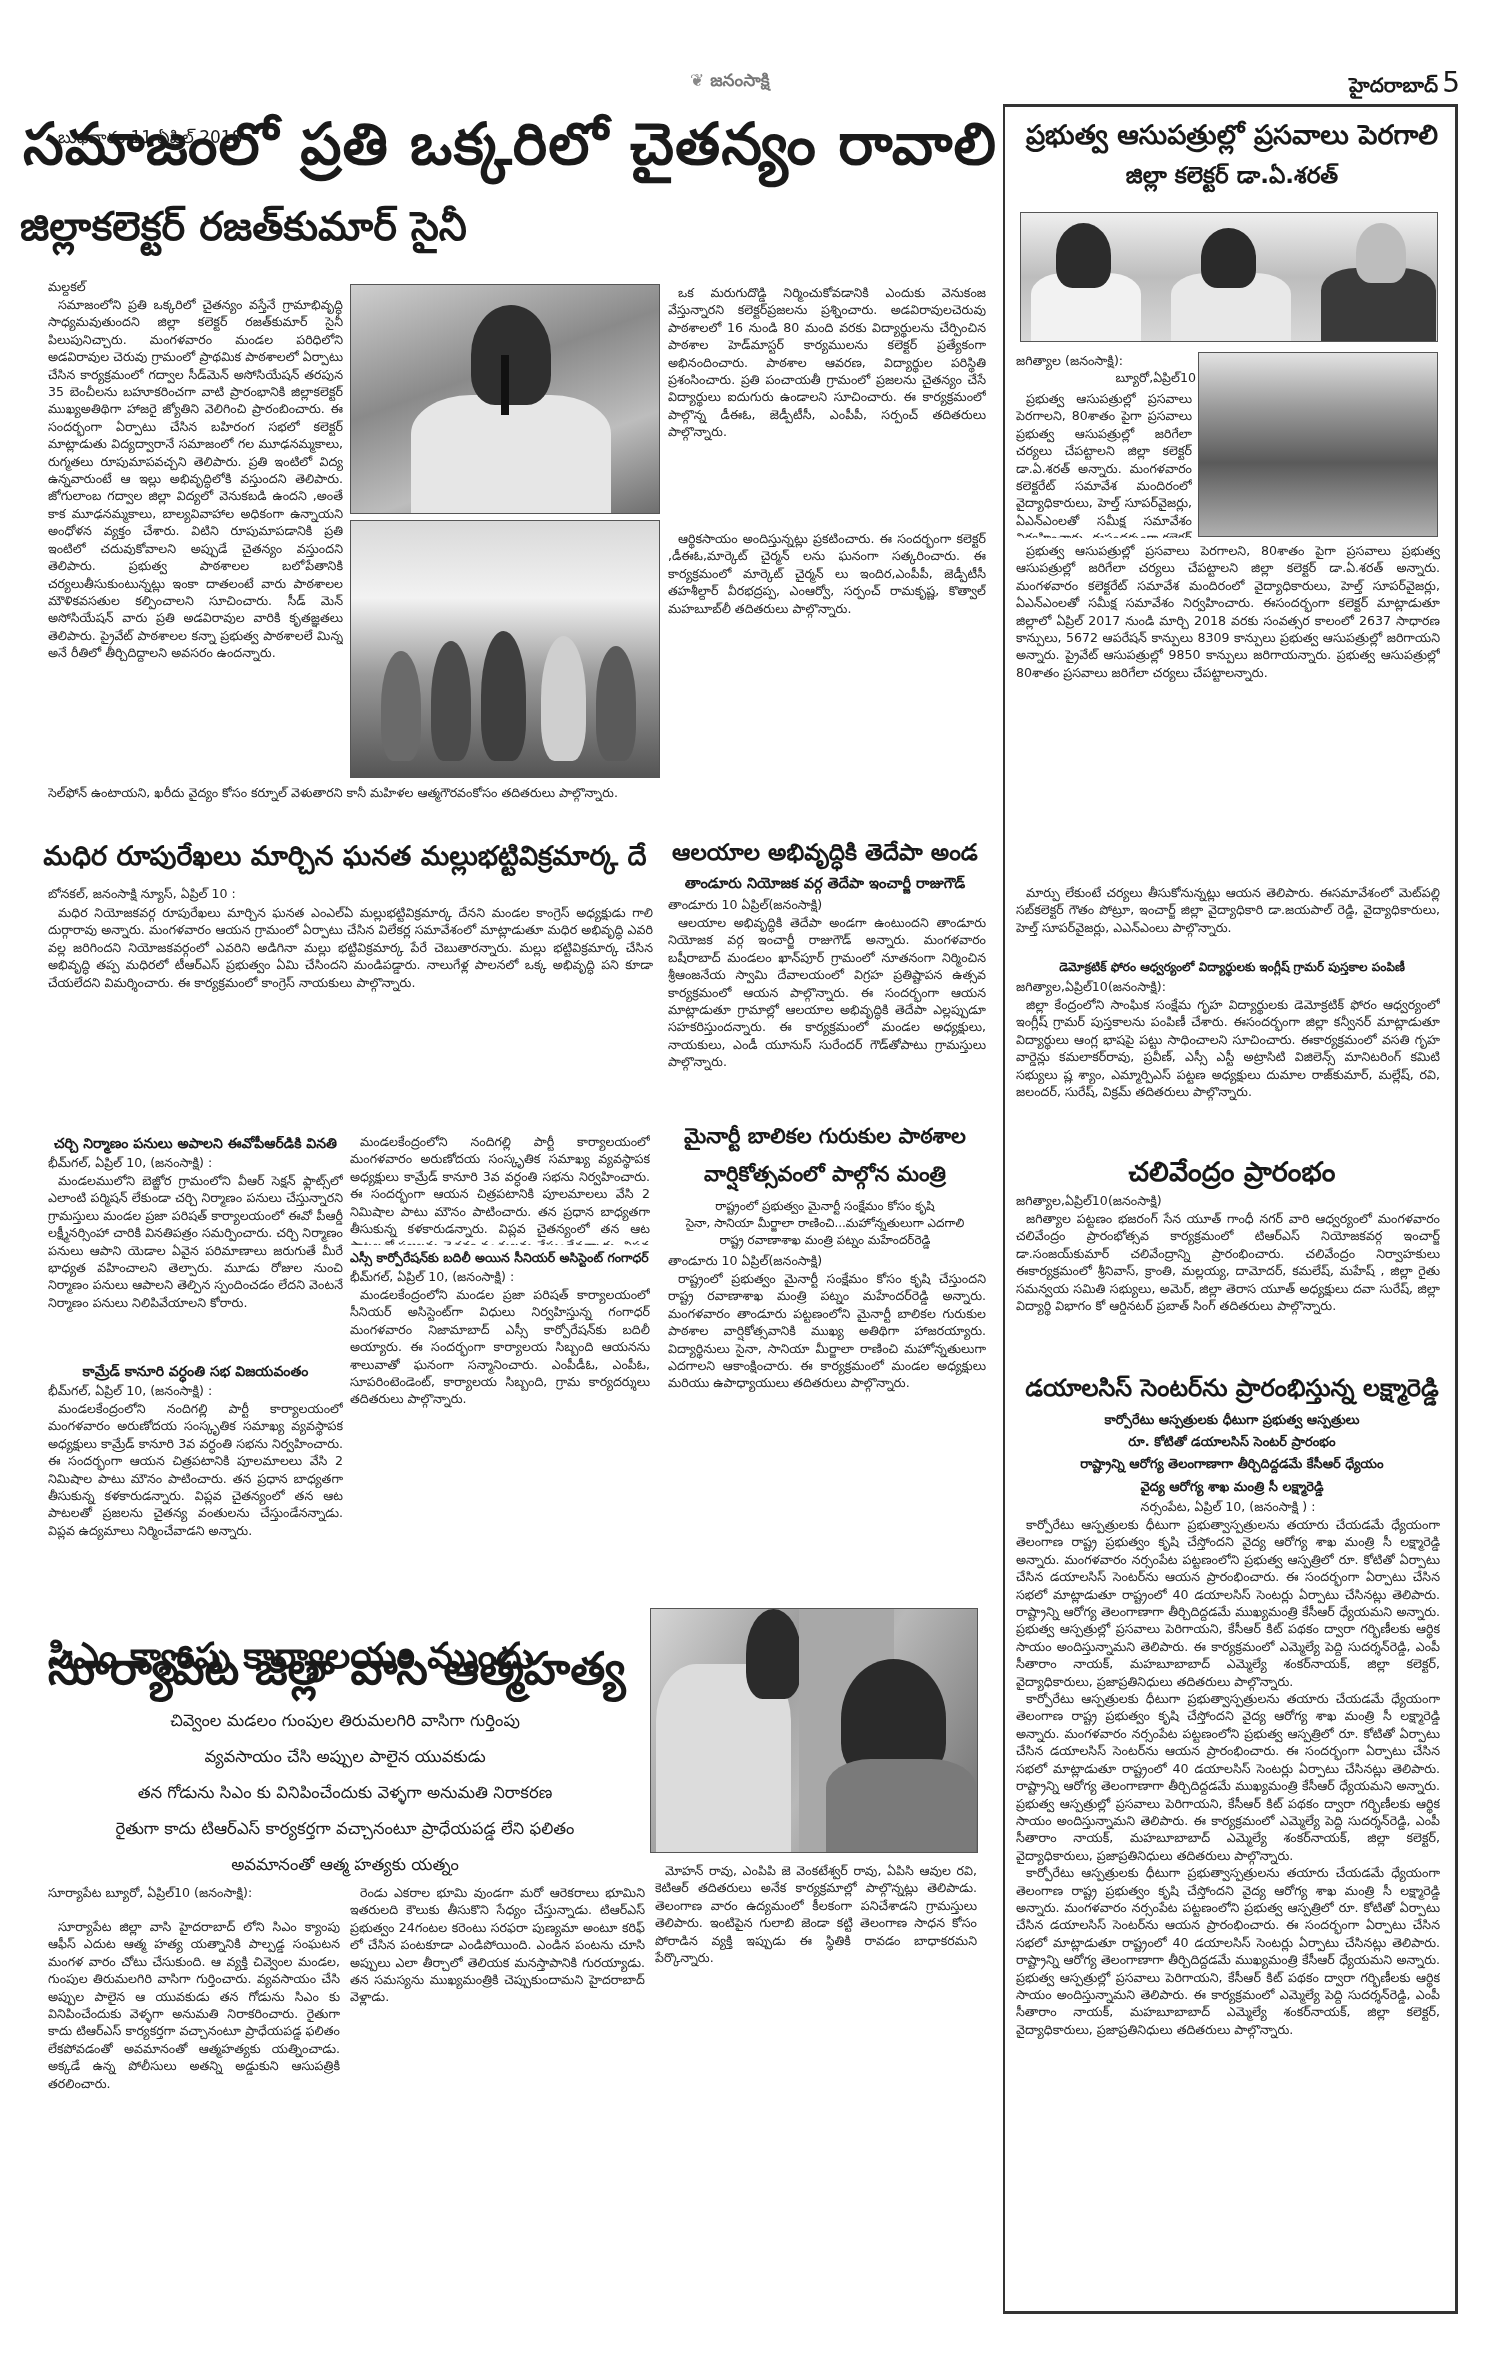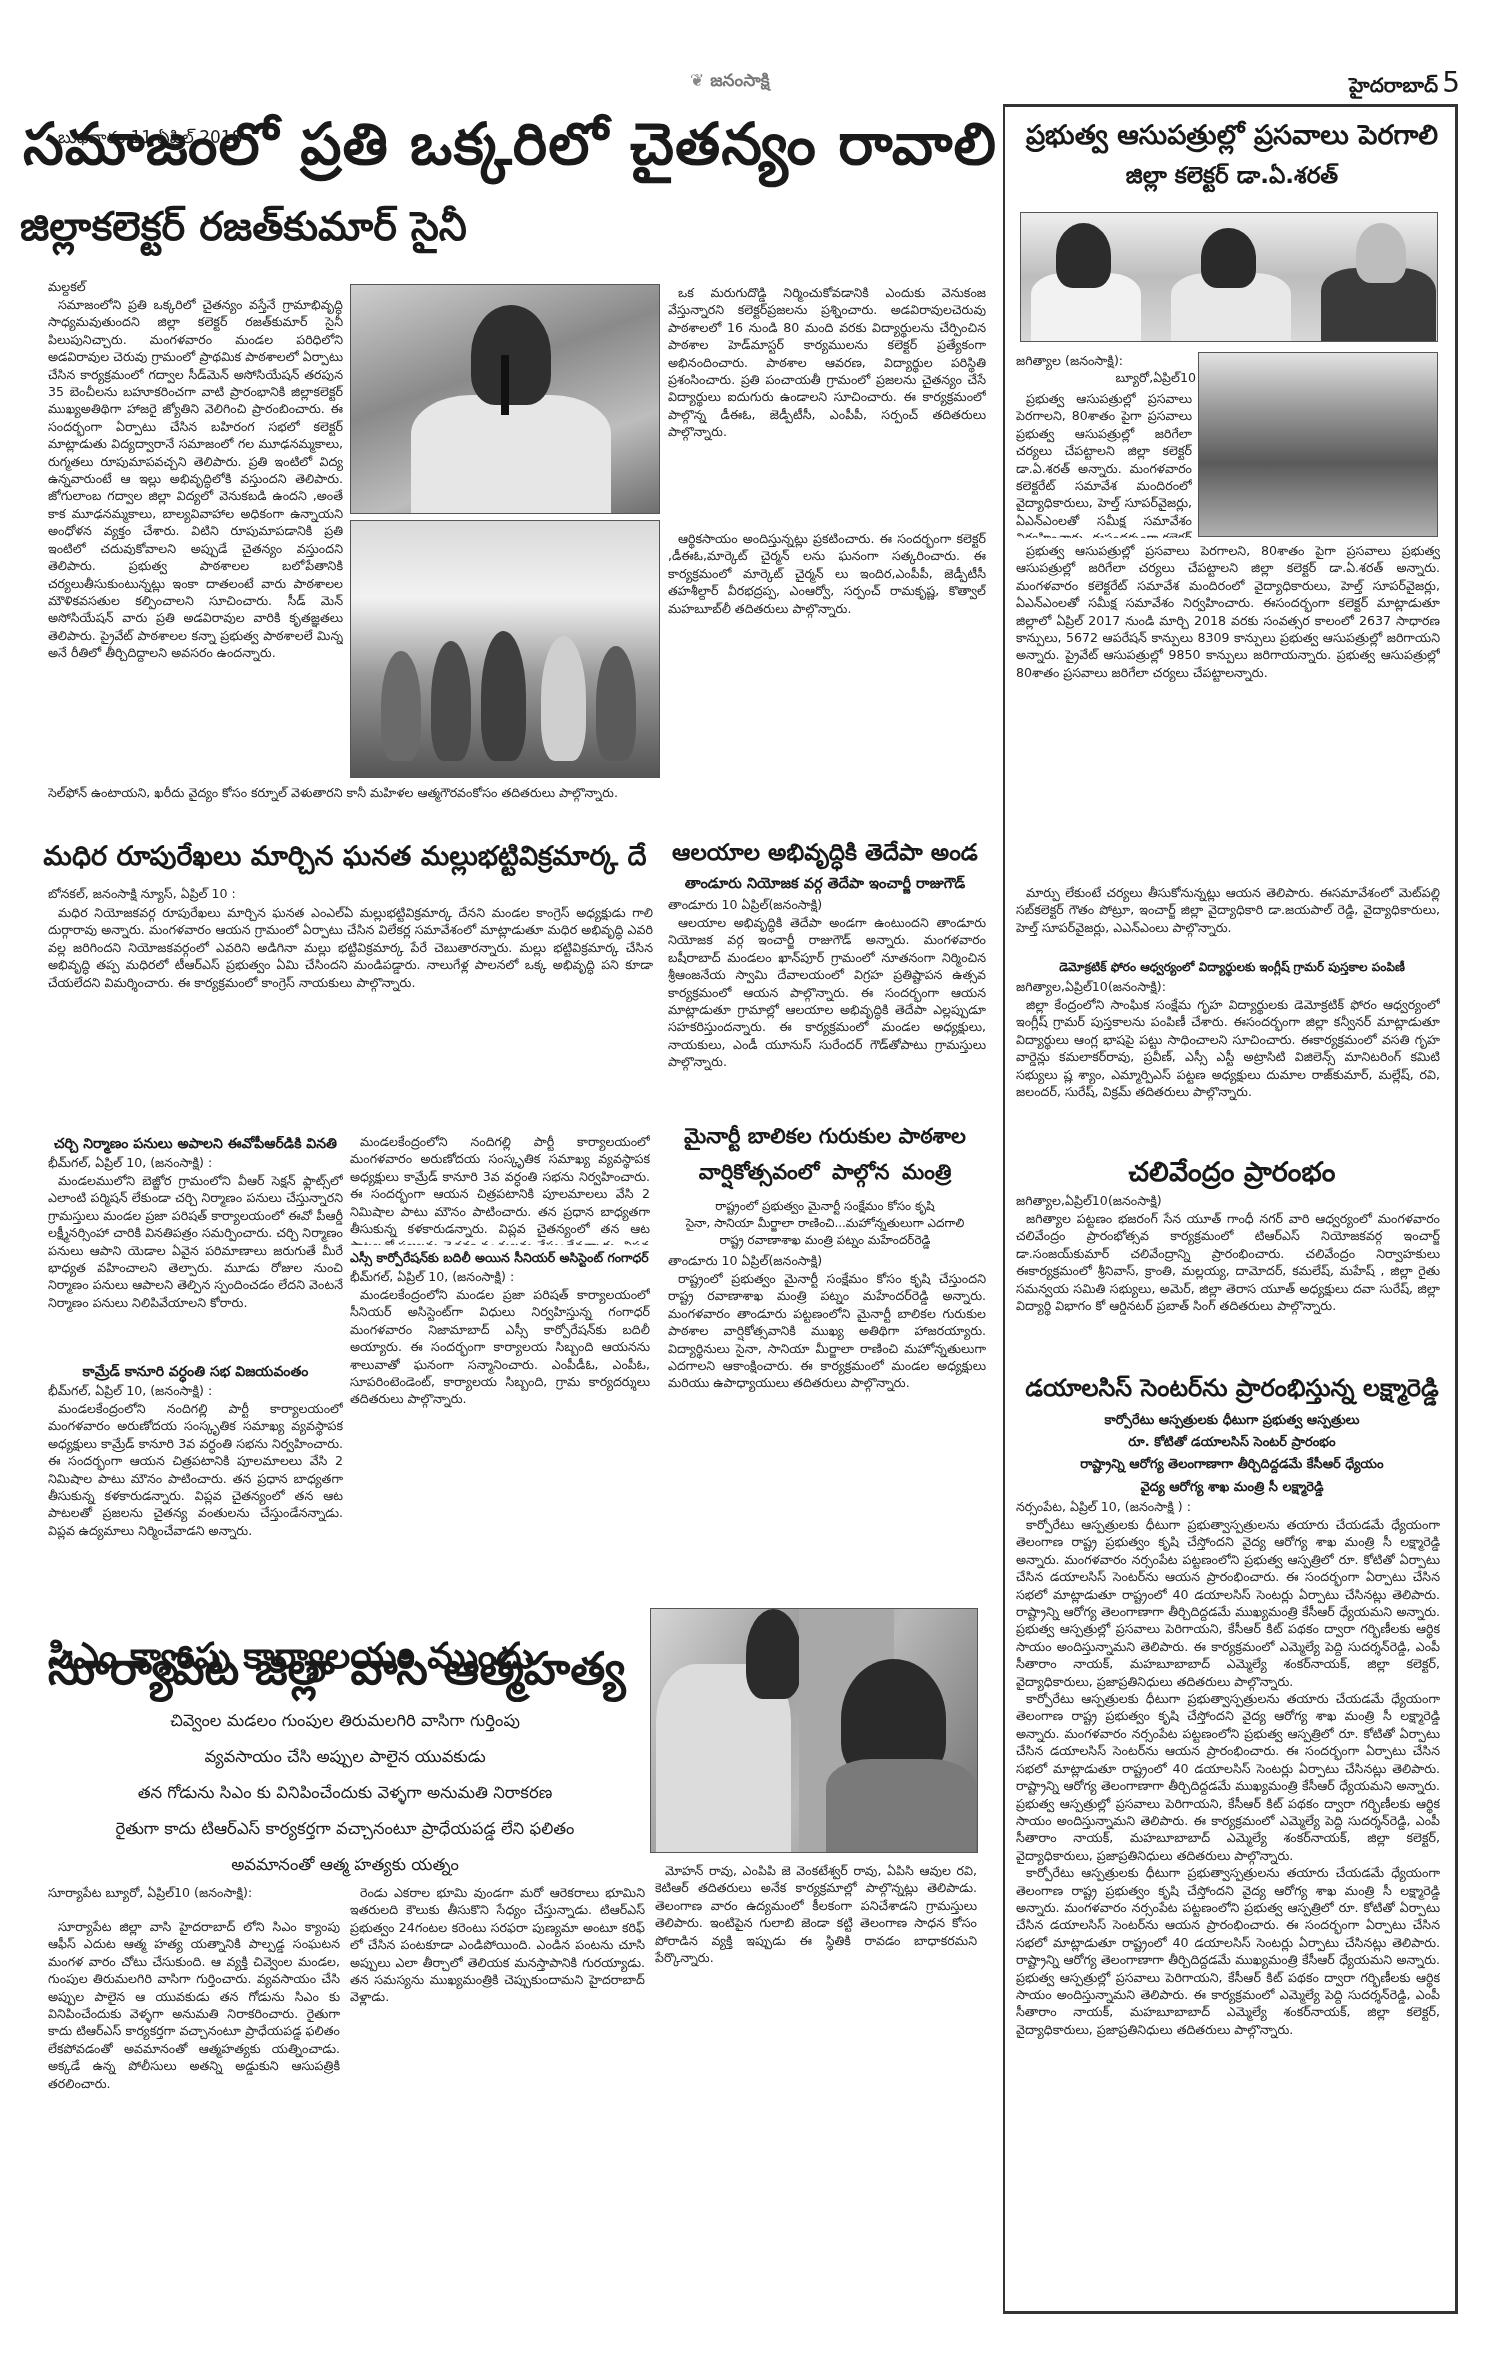--- a/index.html
+++ b/index.html
@@ -82,21 +82,21 @@
 </div>
 
 <div class="abs section-title" style="left:660px; top:835px; width:330px; font-size:23px; line-height:34px;">ఆలయాల అభివృద్ధికి తెదేపా అండ</div>
 <div class="abs section-title" style="left:660px; top:872px; width:330px; font-size:14.5px; line-height:22px;">తాండూరు నియోజక వర్గ తెదేపా ఇంచార్జీ రాజుగౌడ్</div>
 <div class="abs dateline" style="left:668px; top:896px;">తాండూరు 10 ఏప్రిల్(జనంసాక్షి)</div>
 <div class="abs col-text" style="left:668px; top:914px; width:318px; height:190px;">
   <p>ఆలయాల అభివృద్ధికి తెదేపా అండగా ఉంటుందని తాండూరు నియోజక వర్గ ఇంచార్జీ రాజుగౌడ్ అన్నారు. మంగళవారం బషీరాబాద్ మండలం ఖాన్‌పూర్ గ్రామంలో నూతనంగా నిర్మించిన శ్రీఆంజనేయ స్వామి దేవాలయంలో విగ్రహ ప్రతిష్టాపన ఉత్సవ కార్యక్రమంలో ఆయన పాల్గొన్నారు. ఈ సందర్భంగా ఆయన మాట్లాడుతూ గ్రామాల్లో ఆలయాల అభివృద్ధికి తెదేపా ఎల్లప్పుడూ సహకరిస్తుందన్నారు. ఈ కార్యక్రమంలో మండల అధ్యక్షులు, నాయకులు, ఎండీ యూనుస్ సురేందర్ గౌడ్‌తోపాటు గ్రామస్తులు పాల్గొన్నారు.</p>
 </div>
 
 <div class="abs section-title" style="left:660px; top:1120px; width:330px; font-size:21px; line-height:32px;">మైనార్టీ బాలికల గురుకుల పాఠశాల</div>
-<div class="abs section-title" style="left:660px; top:1158px; width:330px; font-size:21px; line-height:32px;font-family:Liberation Mono, monospace;">వార్షికోత్సవంలో పాల్గోన మంత్రి</div>
+<div class="abs section-title" style="left:660px; top:1158px; width:330px; font-size:21px; line-height:32px;">వార్షికోత్సవంలో పాల్గోన మంత్రి</div>
 <div class="abs section-title" style="left:660px; top:1198px; width:330px; font-size:12px; line-height:17px; font-weight:normal;">రాష్ట్రంలో ప్రభుత్వం మైనార్టీ సంక్షేమం కోసం కృషి</div>
 <div class="abs section-title" style="left:660px; top:1215px; width:330px; font-size:12px; line-height:17px; font-weight:normal;">సైనా, సానియా మీర్జాలా రాణించి...మహోన్నతులుగా ఎదగాలి</div>
 <div class="abs section-title" style="left:660px; top:1232px; width:330px; font-size:12px; line-height:17px; font-weight:normal;">రాష్ట్ర రవాణాశాఖ మంత్రి పట్నం మహేందర్‌రెడ్డి</div>
 <div class="abs dateline" style="left:668px; top:1252px;">తాండూరు 10 ఏప్రిల్(జనంసాక్షి)</div>
 <div class="abs col-text" style="left:668px; top:1270px; width:318px; height:260px;">
   <p>రాష్ట్రంలో ప్రభుత్వం మైనార్టీ సంక్షేమం కోసం కృషి చేస్తుందని రాష్ట్ర రవాణాశాఖ మంత్రి పట్నం మహేందర్‌రెడ్డి అన్నారు. మంగళవారం తాండూరు పట్టణంలోని మైనార్టీ బాలికల గురుకుల పాఠశాల వార్షికోత్సవానికి ముఖ్య అతిథిగా హాజరయ్యారు. విద్యార్థినులు సైనా, సానియా మీర్జాలా రాణించి మహోన్నతులుగా ఎదగాలని ఆకాంక్షించారు. ఈ కార్యక్రమంలో మండల అధ్యక్షులు మరియు ఉపాధ్యాయులు తదితరులు పాల్గొన్నారు.</p>
 </div>
 
 <div class="abs caption-bold" style="left:48px; top:1133px; width:295px; text-align:center; font-size:14px;">చర్చి నిర్మాణం పనులు అపాలని ఈవోపీఆర్‌డికి వినతి</div>
 <div class="abs dateline" style="left:48px; top:1154px;">భీమ్‌గల్, ఏప్రిల్ 10, (జనంసాక్షి) :</div>
@@ -184,18 +184,18 @@
 <div class="abs dateline" style="left:1016px; top:1192px;">జగిత్యాల,ఏప్రిల్10(జనంసాక్షి)</div>
 <div class="abs col-text" style="left:1016px; top:1210px; width:424px; height:150px;">
   <p>జగిత్యాల పట్టణం భజరంగ్ సేన యూత్ గాంధీ నగర్ వారి ఆధ్వర్యంలో మంగళవారం చలివేంద్రం ప్రారంభోత్సవ కార్యక్రమంలో టిఆర్ఎస్ నియోజకవర్గ ఇంచార్జ్ డా.సంజయ్‌కుమార్ చలివేంద్రాన్ని ప్రారంభించారు. చలివేంద్రం నిర్వాహకులు ఈకార్యక్రమంలో శ్రీనివాస్, క్రాంతి, మల్లయ్య, దామోదర్, కమలేష్, మహేష్ , జిల్లా రైతు సమన్వయ సమితి సభ్యులు, అమెర్, జిల్లా తెరాస యూత్ అధ్యక్షులు దవా సురేష్, జిల్లా విద్యార్థి విభాగం కో ఆర్డినటర్ ప్రబాత్ సింగ్ తదితరులు పాల్గొన్నారు.</p>
 </div>
 
 <div class="abs section-title" style="left:1012px; top:1370px; width:440px; font-size:24px; line-height:36px;">డయాలసిస్ సెంటర్‌ను ప్రారంభిస్తున్న లక్ష్మారెడ్డి</div>
 <div class="abs caption-bold" style="left:1012px; top:1410px; width:440px; text-align:center; font-size:13px;">కార్పోరేటు ఆస్పత్రులకు ధీటుగా ప్రభుత్వ ఆస్పత్రులు</div>
 <div class="abs caption-bold" style="left:1012px; top:1432px; width:440px; text-align:center; font-size:13px;">రూ. కోటితో డయాలసిస్ సెంటర్ ప్రారంభం</div>
 <div class="abs caption-bold" style="left:1012px; top:1454px; width:440px; text-align:center; font-size:13px;">రాష్ట్రాన్ని ఆరోగ్య తెలంగాణాగా తీర్చిదిద్దడమే కేసీఆర్ ధ్యేయం</div>
 <div class="abs caption-bold" style="left:1012px; top:1477px; width:440px; text-align:center; font-size:13px;">వైద్య ఆరోగ్య శాఖ మంత్రి సీ లక్ష్మారెడ్డి</div>
-<div class="abs dateline" style="left:1016px; top:1498px; width:424px;">నర్సంపేట, ఏప్రిల్ 10, (జనంసాక్షి ) :</div>
+<div class="abs dateline" style="left:1016px; top:1498px; width:424px;text-align:center;">నర్సంపేట, ఏప్రిల్ 10, (జనంసాక్షి ) :</div>
 <div class="abs col-text" style="left:1016px; top:1516px; width:424px; height:790px;">
   <p>కార్పోరేటు ఆస్పత్రులకు ధీటుగా ప్రభుత్వాస్పత్రులను తయారు చేయడమే ధ్యేయంగా తెలంగాణ రాష్ట్ర ప్రభుత్వం కృషి చేస్తోందని వైద్య ఆరోగ్య శాఖ మంత్రి సీ లక్ష్మారెడ్డి అన్నారు. మంగళవారం నర్సంపేట పట్టణంలోని ప్రభుత్వ ఆస్పత్రిలో రూ. కోటితో ఏర్పాటు చేసిన డయాలసిస్ సెంటర్‌ను ఆయన ప్రారంభించారు. ఈ సందర్భంగా ఏర్పాటు చేసిన సభలో మాట్లాడుతూ రాష్ట్రంలో 40 డయాలసిస్ సెంటర్లు ఏర్పాటు చేసినట్లు తెలిపారు. రాష్ట్రాన్ని ఆరోగ్య తెలంగాణాగా తీర్చిదిద్దడమే ముఖ్యమంత్రి కేసీఆర్ ధ్యేయమని అన్నారు. ప్రభుత్వ ఆస్పత్రుల్లో ప్రసవాలు పెరిగాయని, కేసీఆర్ కిట్ పథకం ద్వారా గర్భిణీలకు ఆర్థిక సాయం అందిస్తున్నామని తెలిపారు. ఈ కార్యక్రమంలో ఎమ్మెల్యే పెద్ది సుదర్శన్‌రెడ్డి, ఎంపీ సీతారాం నాయక్, మహబూబాబాద్ ఎమ్మెల్యే శంకర్‌నాయక్, జిల్లా కలెక్టర్, వైద్యాధికారులు, ప్రజాప్రతినిధులు తదితరులు పాల్గొన్నారు.</p>
   <p>కార్పోరేటు ఆస్పత్రులకు ధీటుగా ప్రభుత్వాస్పత్రులను తయారు చేయడమే ధ్యేయంగా తెలంగాణ రాష్ట్ర ప్రభుత్వం కృషి చేస్తోందని వైద్య ఆరోగ్య శాఖ మంత్రి సీ లక్ష్మారెడ్డి అన్నారు. మంగళవారం నర్సంపేట పట్టణంలోని ప్రభుత్వ ఆస్పత్రిలో రూ. కోటితో ఏర్పాటు చేసిన డయాలసిస్ సెంటర్‌ను ఆయన ప్రారంభించారు. ఈ సందర్భంగా ఏర్పాటు చేసిన సభలో మాట్లాడుతూ రాష్ట్రంలో 40 డయాలసిస్ సెంటర్లు ఏర్పాటు చేసినట్లు తెలిపారు. రాష్ట్రాన్ని ఆరోగ్య తెలంగాణాగా తీర్చిదిద్దడమే ముఖ్యమంత్రి కేసీఆర్ ధ్యేయమని అన్నారు. ప్రభుత్వ ఆస్పత్రుల్లో ప్రసవాలు పెరిగాయని, కేసీఆర్ కిట్ పథకం ద్వారా గర్భిణీలకు ఆర్థిక సాయం అందిస్తున్నామని తెలిపారు. ఈ కార్యక్రమంలో ఎమ్మెల్యే పెద్ది సుదర్శన్‌రెడ్డి, ఎంపీ సీతారాం నాయక్, మహబూబాబాద్ ఎమ్మెల్యే శంకర్‌నాయక్, జిల్లా కలెక్టర్, వైద్యాధికారులు, ప్రజాప్రతినిధులు తదితరులు పాల్గొన్నారు.</p>
   <p>కార్పోరేటు ఆస్పత్రులకు ధీటుగా ప్రభుత్వాస్పత్రులను తయారు చేయడమే ధ్యేయంగా తెలంగాణ రాష్ట్ర ప్రభుత్వం కృషి చేస్తోందని వైద్య ఆరోగ్య శాఖ మంత్రి సీ లక్ష్మారెడ్డి అన్నారు. మంగళవారం నర్సంపేట పట్టణంలోని ప్రభుత్వ ఆస్పత్రిలో రూ. కోటితో ఏర్పాటు చేసిన డయాలసిస్ సెంటర్‌ను ఆయన ప్రారంభించారు. ఈ సందర్భంగా ఏర్పాటు చేసిన సభలో మాట్లాడుతూ రాష్ట్రంలో 40 డయాలసిస్ సెంటర్లు ఏర్పాటు చేసినట్లు తెలిపారు. రాష్ట్రాన్ని ఆరోగ్య తెలంగాణాగా తీర్చిదిద్దడమే ముఖ్యమంత్రి కేసీఆర్ ధ్యేయమని అన్నారు. ప్రభుత్వ ఆస్పత్రుల్లో ప్రసవాలు పెరిగాయని, కేసీఆర్ కిట్ పథకం ద్వారా గర్భిణీలకు ఆర్థిక సాయం అందిస్తున్నామని తెలిపారు. ఈ కార్యక్రమంలో ఎమ్మెల్యే పెద్ది సుదర్శన్‌రెడ్డి, ఎంపీ సీతారాం నాయక్, మహబూబాబాద్ ఎమ్మెల్యే శంకర్‌నాయక్, జిల్లా కలెక్టర్, వైద్యాధికారులు, ప్రజాప్రతినిధులు తదితరులు పాల్గొన్నారు.</p>
 </div>
 
 </body></html>

